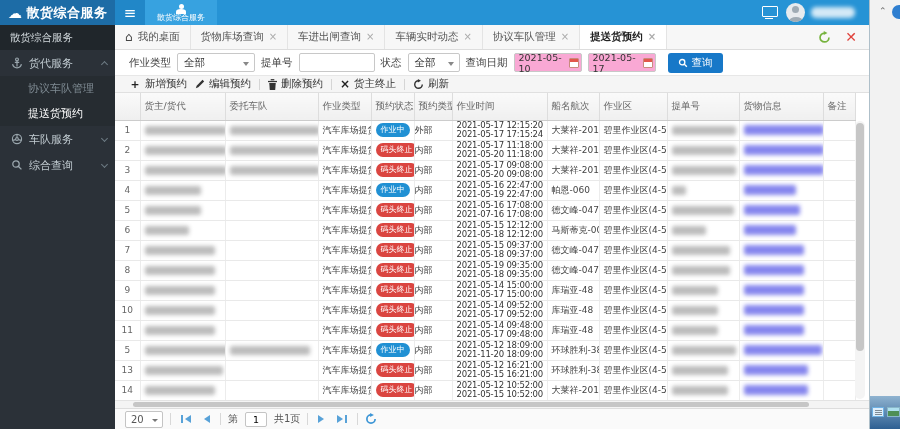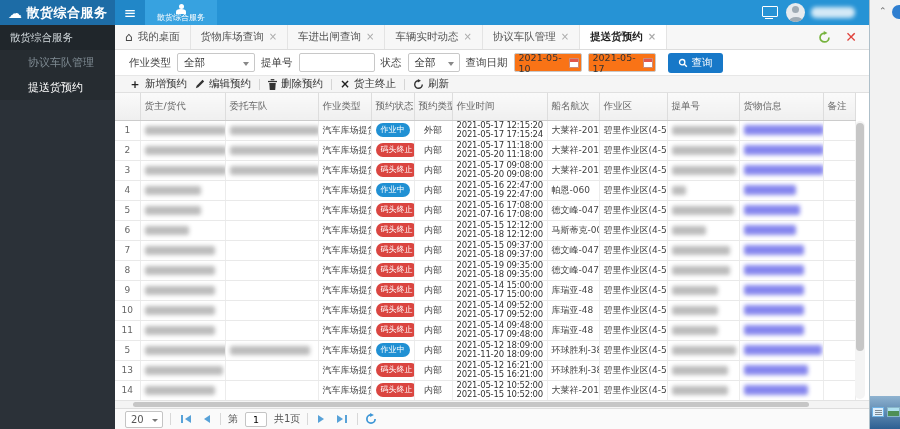--- a/index.html
+++ b/index.html
@@ -58,40 +58,40 @@
   .icon-refresh-green { color:#76b33d; font-weight:bold; }
   .icon-close-red { color:#e0413a; font-size:14px; font-weight:bold; line-height:1; cursor:pointer; }
 
   
   .filterbar { height:25px; display:flex; align-items:center; gap:6px; padding-left:14px; font-size:10.5px; color:#444; flex:none; background:#fff; }
   .f-label { white-space:nowrap; }
   .f-select { position:relative; height:19px; border:1px solid #c8c8c8; border-radius:2px; background:#fff; display:flex; align-items:center; padding:0 16px 0 6px; color:#333; cursor:pointer; }
   .f-select .caret { position:absolute; right:5px; top:8px; width:0; height:0; border-left:3.5px solid transparent; border-right:3.5px solid transparent; border-top:4px solid #888; }
   .f-select.w76 { width:78px; } .f-select.w52 { width:52px; }
   .f-input { height:19px; width:76px; border:1px solid #c8c8c8; border-radius:2px; font-size:10.5px; padding:0 4px; font-family:inherit; }
-  .f-date { position:relative; height:19px; width:68px; border:1px solid #c8c8c8; border-radius:2px; background:#f97316; display:flex; align-items:center; padding:0 14px 0 4px; font-size:9.5px; color:#333; cursor:pointer; }
+  .f-date { position:relative; height:19px; width:68px; border:1px solid #c8c8c8; border-radius:2px; background:#f9a8d4; display:flex; align-items:center; padding:0 14px 0 4px; font-size:9.5px; color:#333; cursor:pointer; }
   .cal-ic { position:absolute; right:2px; top:4px; width:10px; height:10px; border:1px solid #c98b7e; border-radius:1px; background:#fff; }
   .cal-ic::before { content:""; position:absolute; left:0; top:0; width:8px; height:3px; background:#e2574c; }
   .btn-search { height:20px; margin-left:6px; background:#1778c8; color:#fff; border:none; border-radius:3px; display:flex; align-items:center; gap:4px; font-size:10.5px; padding:0 10px; cursor:pointer; font-family:inherit; }
 
   
   .toolbar { height:18px; background:#f5f5f5; border-top:1px solid #e7e7e7; border-bottom:1px solid #e0e0e0; display:flex; align-items:center; gap:8px; padding-left:14px; flex:none; }
   .tb-btn { display:flex; align-items:center; gap:4px; font-size:10.5px; color:#333; cursor:pointer; white-space:nowrap; }
   .tb-sep { width:1px; height:11px; background:#d5d5d5; }
   .tb-plus { font-weight:bold; font-size:12px; line-height:1; color:#222; }
   .tb-x { font-weight:bold; font-size:12px; line-height:1; color:#222; }
 
   
   .grid-wrap { position:relative; flex:none; height:307px; }
   table.grid { border-collapse:collapse; table-layout:fixed; width:740px; }
   .grid th { height:27px; background:linear-gradient(#fafafa,#efefef); border-right:1px solid #ddd; border-bottom:1px solid #ccc; font-size:9.5px; font-weight:normal; color:#666; text-align:left; padding:0 0 0 4px; white-space:nowrap; overflow:hidden; }
   .grid td { height:20px; border-right:1px solid #ececec; border-bottom:1px solid #e9e9e9; font-size:9px; color:#444; padding:0 0 0 4px; white-space:nowrap; overflow:hidden; }
   .grid td.c-num { text-align:center; color:#666; padding:0; }
   .grid th.c-num { padding:0; }
-  .grid td.c-restype { text-align:center; padding:0; }
+  .grid td.c-restype { padding:0; }
   .grid td.c-time { font-size:8.5px; line-height:9.5px; color:#333; letter-spacing:-0.2px; }
   .badge { display:inline-block; color:#fff; font-size:8px; line-height:1; padding:3px 5px; border-radius:8px; }
   .badge.blue { background:#2090d3; }
   .badge.red  { background:#da4540; }
   .cblur { height:9px; border-radius:2px; filter:blur(2px); display:inline-block; vertical-align:middle; }
   .cblur.gray { background:#bcbcbc; }
   .cblur.blue { background:#8787ee; height:10px; }
 
   
   .vscroll { position:absolute; top:28px; right:4px; width:10px; height:278px; background:#f4f4f4; border-radius:5px; }
@@ -145,31 +145,72 @@
       <div class="monitor-ic"></div>
       <div class="avatar"></div>
       <div class="user-blur"></div>
     </div>
 
     <div class="body-row">
 
       <aside class="sidebar">
         <div class="sb-header">散货综合服务</div>
 
+        <div class="sb-item">
+          <span class="sb-ic">
+            <svg class="ic" width="12" height="12" viewBox="0 0 12 12">
+                <g stroke="#9aa6ad" stroke-width="1.2" fill="none">
+                  <circle cx="6" cy="2.4" r="1.4"></circle>
+                  <line x1="6" y1="3.8" x2="6" y2="9.5"></line>
+                  <line x1="3.8" y1="5.4" x2="8.2" y2="5.4"></line>
+                  <path d="M1.6 7.2 C2 9.6 4 10.8 6 10.8 C8 10.8 10 9.6 10.4 7.2"></path>
+                </g>
+              </svg>
+          </span>
+          <span class="sb-label">货代服务</span>
+          <span class="chev up"></span>
+        </div>
 
         <div class="sb-sub">
           <div class="sb-item">
             <span class="sb-label">协议车队管理</span>
           </div>
           <div class="sb-item active">
             <span class="sb-label">提送货预约</span>
           </div>
         </div>
 
-
+        <div class="sb-item">
+          <span class="sb-ic">
+            <svg class="ic" width="12" height="12" viewBox="0 0 12 12">
+                <g stroke="#9aa6ad" stroke-width="1.1" fill="none">
+                  <circle cx="6" cy="6" r="4.6"></circle>
+                  <circle cx="6" cy="6" r="1.4"></circle>
+                  <line x1="6" y1="1.4" x2="6" y2="4.6"></line>
+                  <line x1="1.6" y1="7.4" x2="4.7" y2="6.6"></line>
+                  <line x1="10.4" y1="7.4" x2="7.3" y2="6.6"></line>
+                </g>
+              </svg>
+          </span>
+          <span class="sb-label">车队服务</span>
+          <span class="chev down"></span>
+        </div>
+
+        <div class="sb-item">
+          <span class="sb-ic">
+            <svg class="ic" width="12" height="12" viewBox="0 0 12 12">
+                <g stroke="#9aa6ad" stroke-width="1.3" fill="none">
+                  <circle cx="5" cy="5" r="3.2"></circle>
+                  <line x1="7.5" y1="7.5" x2="10.4" y2="10.4"></line>
+                </g>
+              </svg>
+          </span>
+          <span class="sb-label">综合查询</span>
+          <span class="chev down"></span>
+        </div>
       </aside>
 
       <main class="main">
 
         <div class="tabstrip">
           <div class="ptab">
             <span class="home-ic">⌂</span>
             <span>我的桌面</span>
           </div>
           <div class="ptab">

